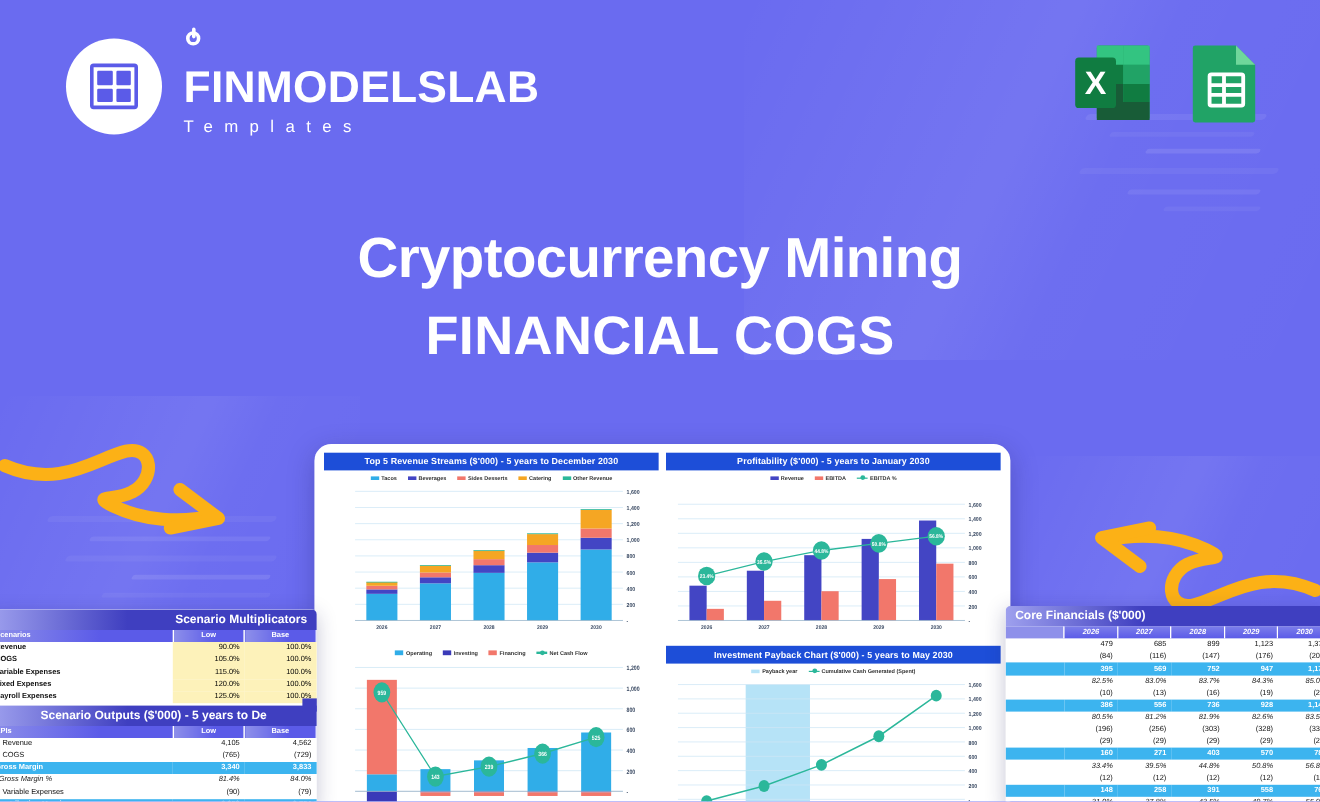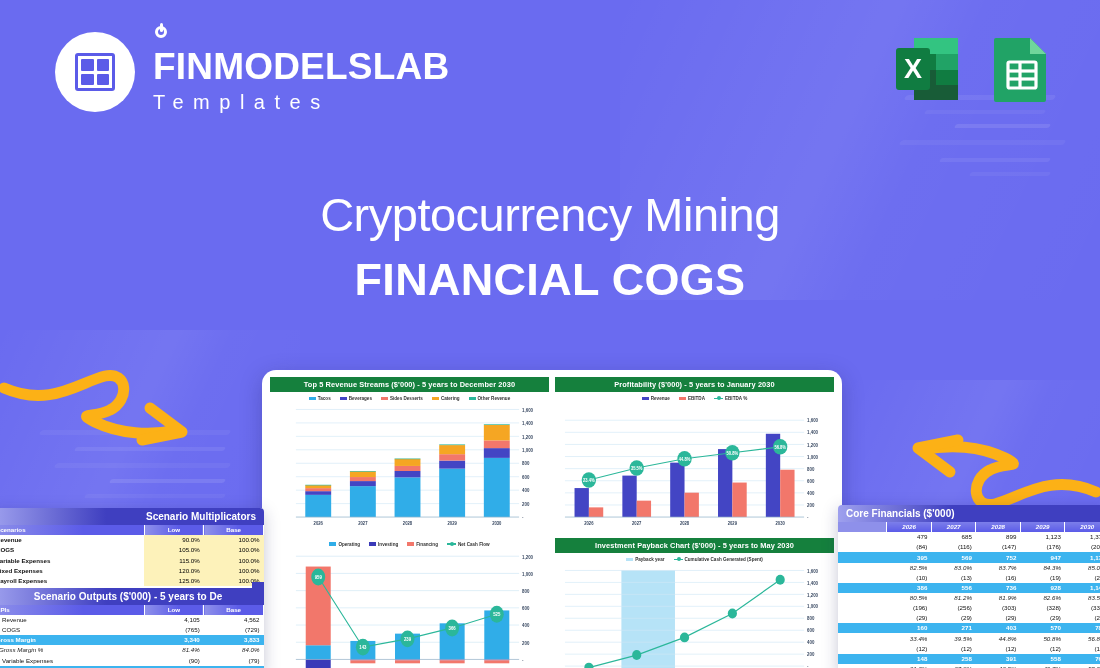--- a/index.html
+++ b/index.html
@@ -53,32 +53,32 @@
   #brand-o-ring {
     position: absolute; left: 100px; top: -6px;
     width: 12px; height: 12px; border: 3px solid #ffffff; border-radius: 50%;
     background: #6a6bf0;
   }
   #brand-o-stem {
     position: absolute; left: 104.5px; top: -9px;
     width: 3px; height: 9px; background: #ffffff; border-radius: 2px;
   }
   #brandsub {
-    color: #ffffff; font-size: 20px; font-weight: 400;
+    color: #ffffff; font-size: 14px; font-weight: 400;
     letter-spacing: 9.5px; margin-top: 7px; line-height: 1;
   }
 
   
   #app-icons { position: absolute; right: 40px; top: 30px; display: flex; gap: 16px; }
   .app-icon { width: 78px; height: 78px; position: relative; }
 
   
   #headline { position: absolute; left: 0; right: 0; top: 188px; text-align: center; }
   #title-1 {
-    color: #ffffff; font-size: 47px; font-weight: 400; letter-spacing: -0.5px; line-height: 1.15;
+    color: #ffffff; font-size: 47px; font-weight: 700; letter-spacing: -0.5px; line-height: 1.15;
   }
   #title-2 {
     color: #ffffff; font-size: 45px; font-weight: 700; letter-spacing: 0.3px;
     margin-top: 12px; line-height: 1.15;
   }
 
   
   .arrow-svg { position: absolute; pointer-events: none; }
 
   
@@ -88,21 +88,21 @@
     background: #ffffff;
     border-radius: 14px;
     box-shadow: 0 6px 22px rgba(30,30,90,0.28);
     padding: 7px 8px;
     display: grid; grid-template-columns: 1fr 1fr; grid-template-rows: 1fr 1fr;
     gap: 6px;
     overflow: hidden;
   }
   .chart-card { display: flex; flex-direction: column; overflow: hidden; }
   .chart-title {
-    background: #15803d; color: #ffffff; text-align: center;
+    background: #1d4ed8; color: #ffffff; text-align: center;
     font-size: 7.4px; font-weight: 700; padding: 3.2px 2px; letter-spacing: 0.1px;
     white-space: nowrap; overflow: hidden;
   }
   .chart-legend {
     display: flex; justify-content: center; gap: 9px;
     padding: 3.5px 2px 2px; font-size: 4.6px; color: #333; font-weight: 700;
   }
   .lg { display: flex; align-items: center; gap: 2px; white-space: nowrap; }
   .lg .sw { width: 7px; height: 3.5px; display: inline-block; }
   .lg .swline { width: 9px; height: 1.2px; display: inline-block; position: relative; }

